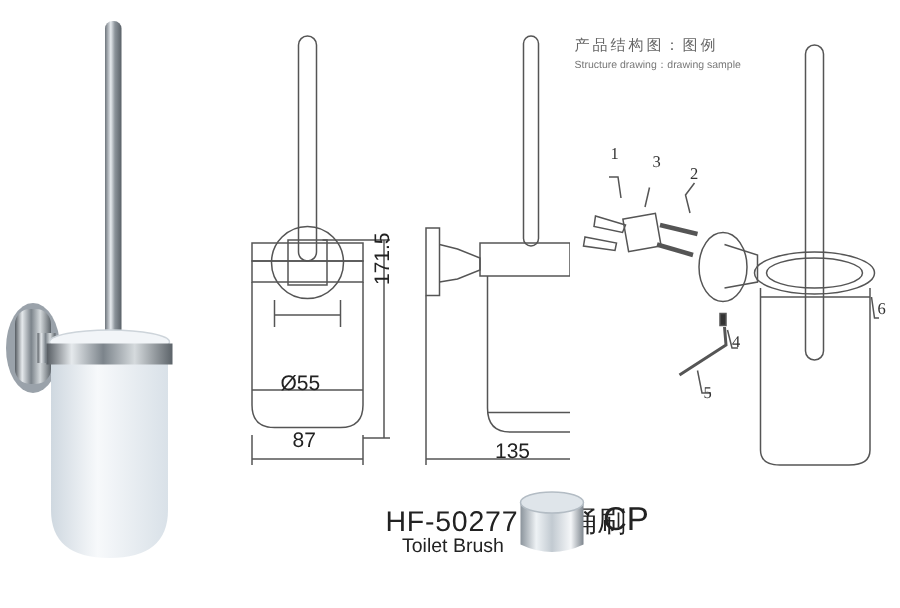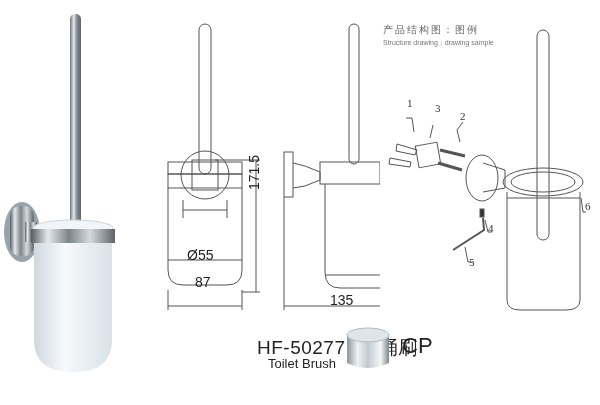--- a/index.html
+++ b/index.html
@@ -63,21 +63,21 @@
     <line x1="33" y1="190" x2="77" y2="190"></line>
     <line x1="65" y1="140" x2="110" y2="140"></line>
       <line x1="92" y1="272" x2="110" y2="272"></line>
     <line x1="106" y1="140" x2="106" y2="272"></line>
     <line x1="18" y1="270" x2="18" y2="290"></line>
       <line x1="92" y1="270" x2="92" y2="290"></line>
     <line x1="18" y1="286" x2="92" y2="286"></line>
   </svg>
   <span class="abs dim" style="left:37px;top:182px;margin-top:45px;">Ø55</span>
   <span class="abs dim" style="left:96px;top:170px;transform:rotate(-90deg);transform-origin:left top;">171.5</span>
-  <span class="abs dim" style="left:45px;top:254px;">87</span>
+  <span class="abs dim" style="left:45px;top:265px;">87</span>
 </div>
 
 <div class="abs" style="left:270px;top:20px;width:110px;height:300px;">
   <svg width="110" height="300" viewBox="0 0 110 300" fill="none" stroke="#555" stroke-width="1">
     <rect x="79" y="4" width="10" height="140" rx="5"></rect>
     <rect x="14" y="132" width="9" height="45"></rect>
     <path d="M23 143 L35 146 L50 152 L50 160 L35 166 L23 168"></path>
     <rect x="50" y="142" width="60" height="22"></rect>
     <path d="M55 164 L55 252 Q55 268 70 268 L110 268"></path>
     <line x1="55" y1="255" x2="110" y2="255"></line>

